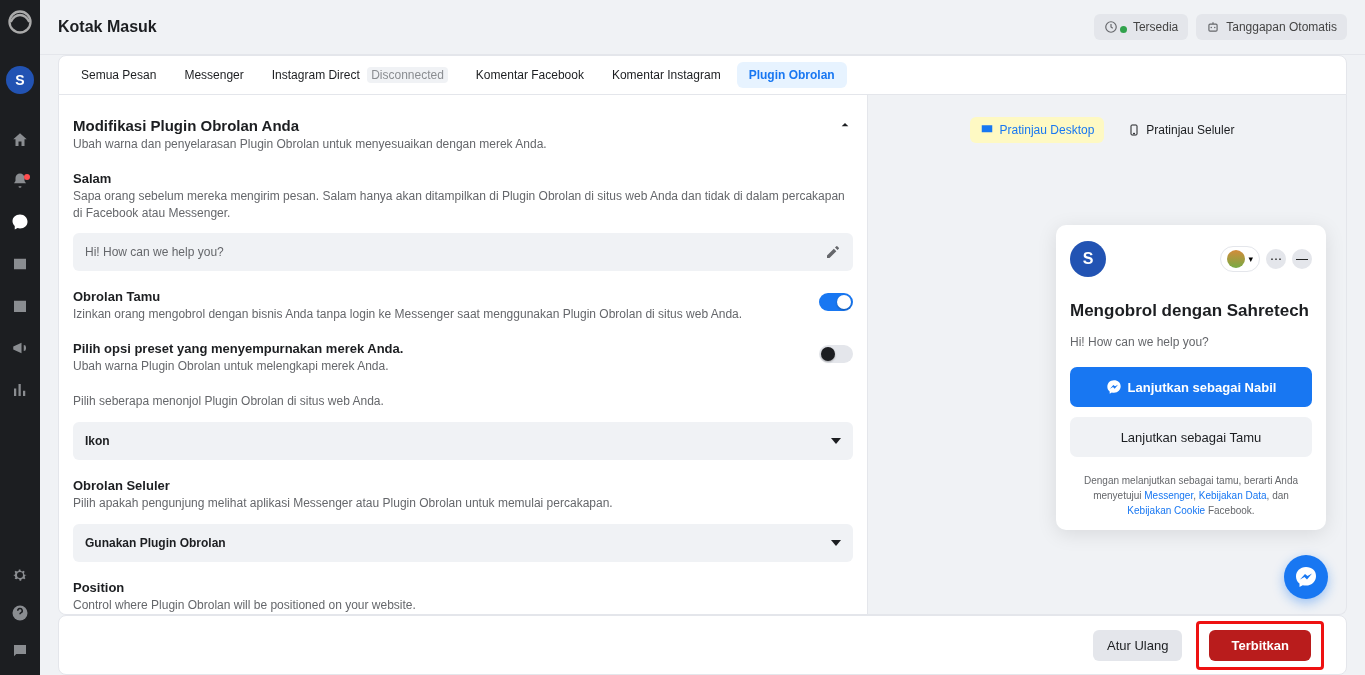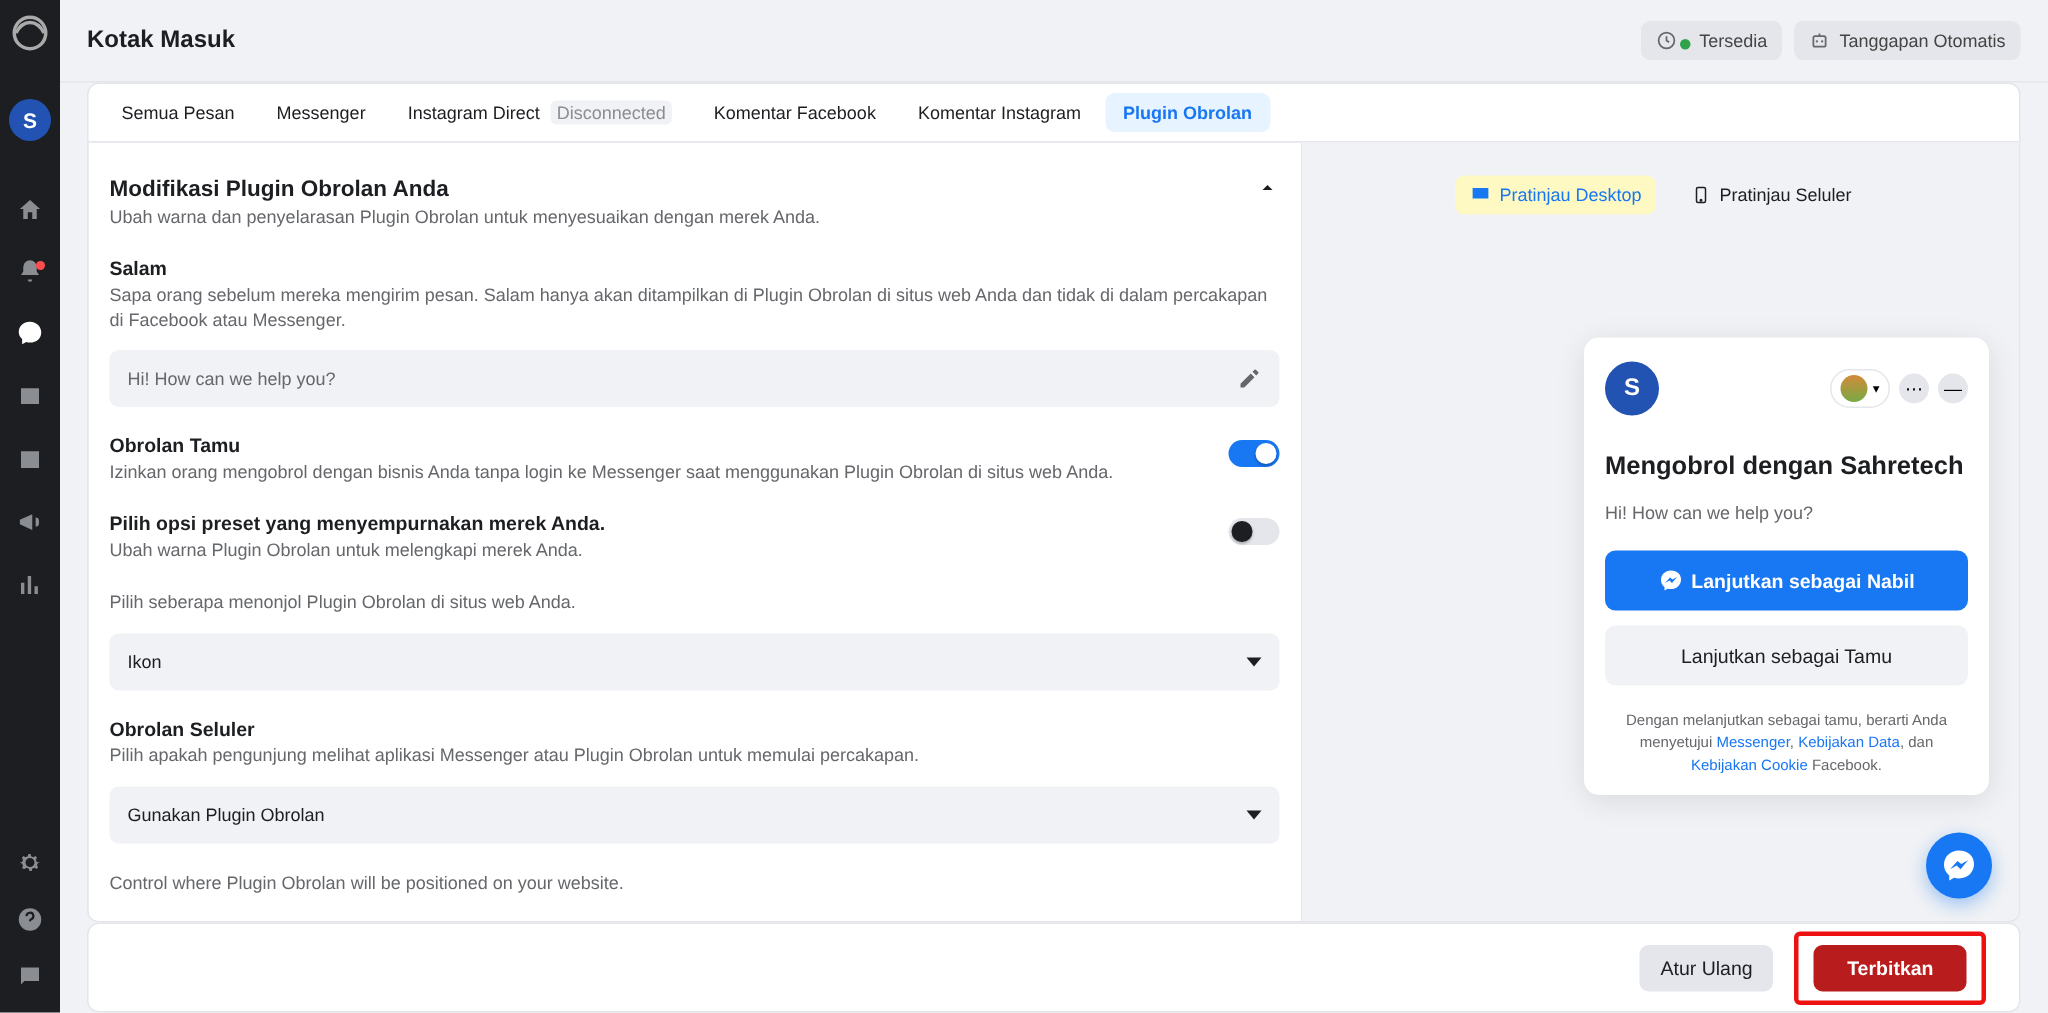--- a/index.html
+++ b/index.html
@@ -54,21 +54,21 @@
 
   .toggle-row { display:flex; justify-content:space-between; align-items:flex-start; }
   .toggle-row .txt { flex:1; padding-right:30px; }
   .switch { width:34px; height:18px; background:#c9ccd1; border-radius:10px; position:relative; cursor:pointer; flex-shrink:0; margin-top:4px;}
   .switch::after { content:''; position:absolute; width:14px; height:14px; background:#fff; border-radius:50%; top:2px; left:2px; box-shadow:0 1px 2px rgba(0,0,0,.3);}
   .switch.on { background:#1877f2; }
   .switch.on::after { left:18px; }
   .switch.dark { background:#e4e6eb; }
   .switch.dark::after { background:#1c1e21; }
 
-  .select-box { margin-top:12px; background:#f0f2f5; border-radius:6px; height:38px; display:flex; align-items:center; padding:0 12px; font-size:12px; color:#1c1e21; justify-content:space-between; cursor:pointer;}
+  .select-box { margin-top:12px; background:#f0f2f5; border-radius:6px; height:38px; display:flex; align-items:center; padding:0 12px; font-size:12px; color:#1c1e21; justify-content:space-between; cursor:pointer;font-weight:bold;}
   .caret { border-left:5px solid transparent; border-right:5px solid transparent; border-top:6px solid #1c1e21; }
 
   
   .preview-tabs { display:flex; gap:14px; justify-content:center; padding-top:22px; }
   .p-tab { display:flex; align-items:center; gap:6px; padding:6px 10px; font-size:12px; color:#1c1e21; border-radius:6px; cursor:pointer;}
   .p-tab.active { background:#fef9c3; color:#1877f2; font-weight:400;}
 
   .chat-card { position:absolute; right:20px; top:130px; width:270px; background:#fff; border-radius:10px; box-shadow:0 4px 20px rgba(0,0,0,.1); padding:16px 14px 12px 14px; }
   .chat-head { display:flex; justify-content:space-between; align-items:center; }
   .chat-logo { width:36px; height:36px; border-radius:50%; background:#2253b3; color:#fff; display:flex; align-items:center; justify-content:center; font-weight:700; font-size:16px; }
@@ -255,20 +255,21 @@
         <div class="field">
           <div class="field-label">Obrolan Seluler</div>
           <div class="field-sub">Pilih apakah pengunjung melihat aplikasi Messenger atau Plugin Obrolan untuk memulai percakapan.</div>
           <div class="select-box">
             <span>Gunakan Plugin Obrolan</span>
             <span class="caret"></span>
           </div>
         </div>
 
         <div class="field">
+          <div class="field-label">Position</div>
           <div class="field-sub">Control where Plugin Obrolan will be positioned on your website.</div>
         </div>
 
       </div>
     </div>
 
     <div class="preview-col">
       <div class="preview-tabs">
         <div class="p-tab active">
           <svg width="14" height="14" viewBox="0 0 24 24" fill="currentColor">

